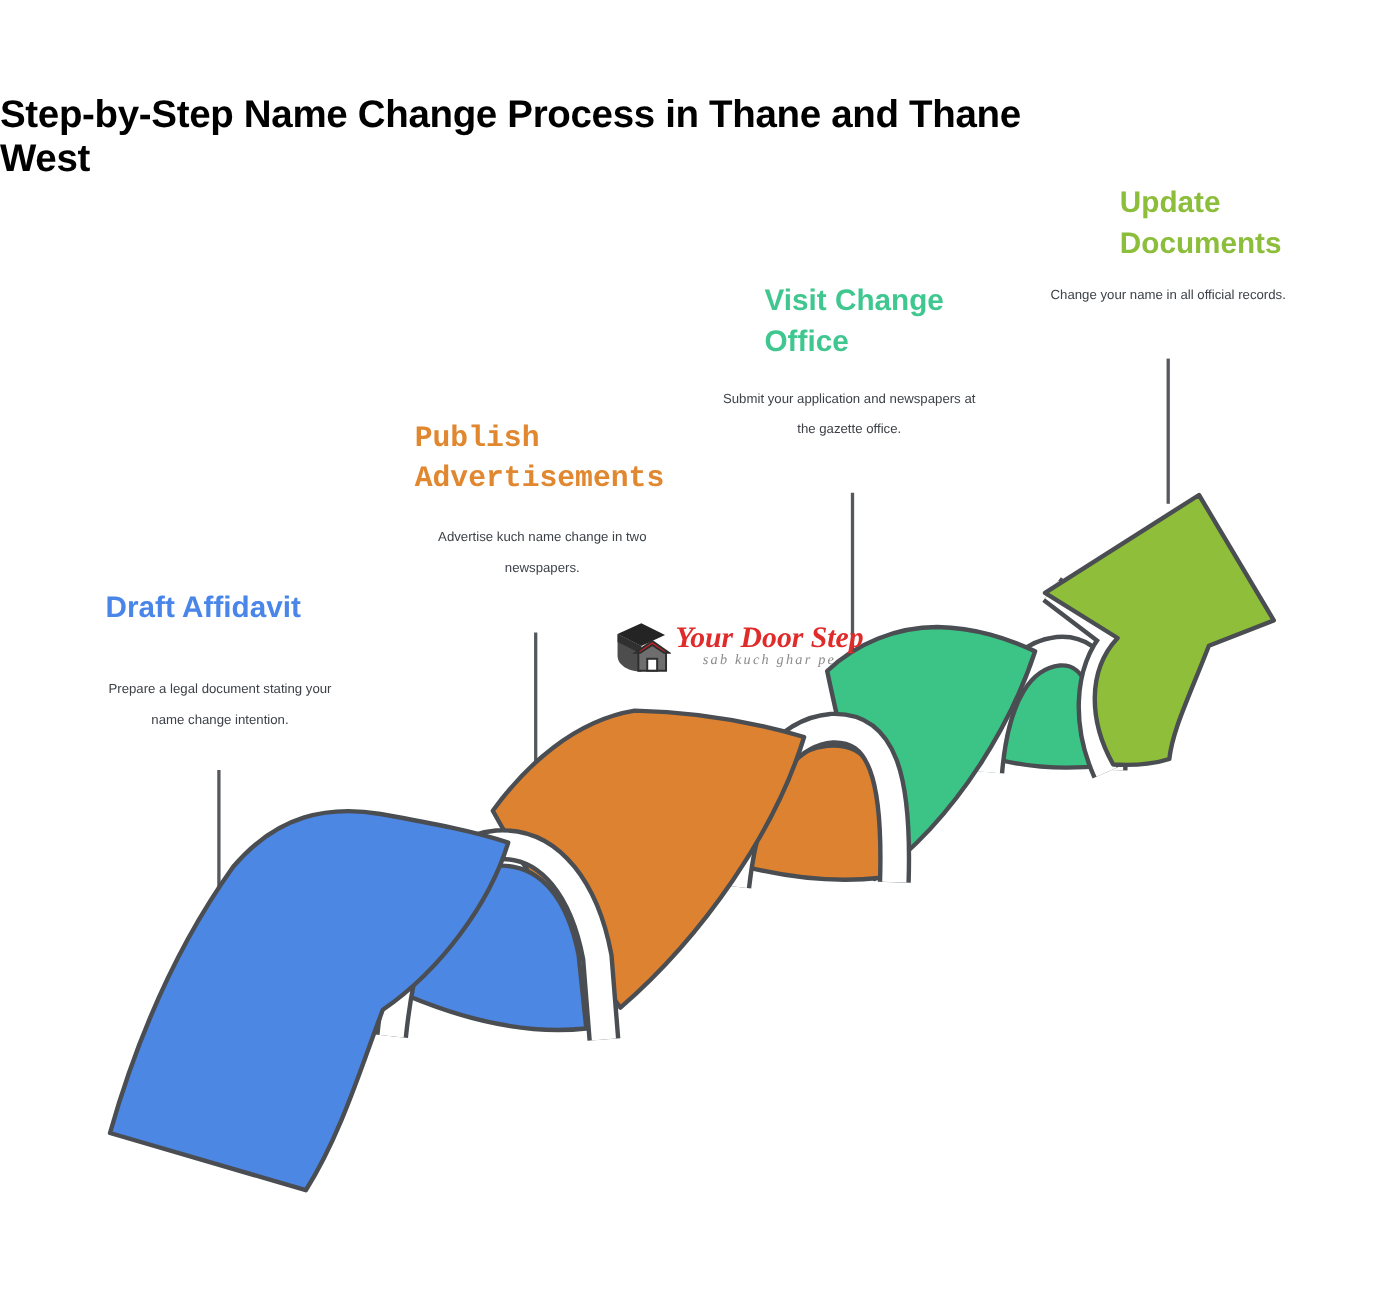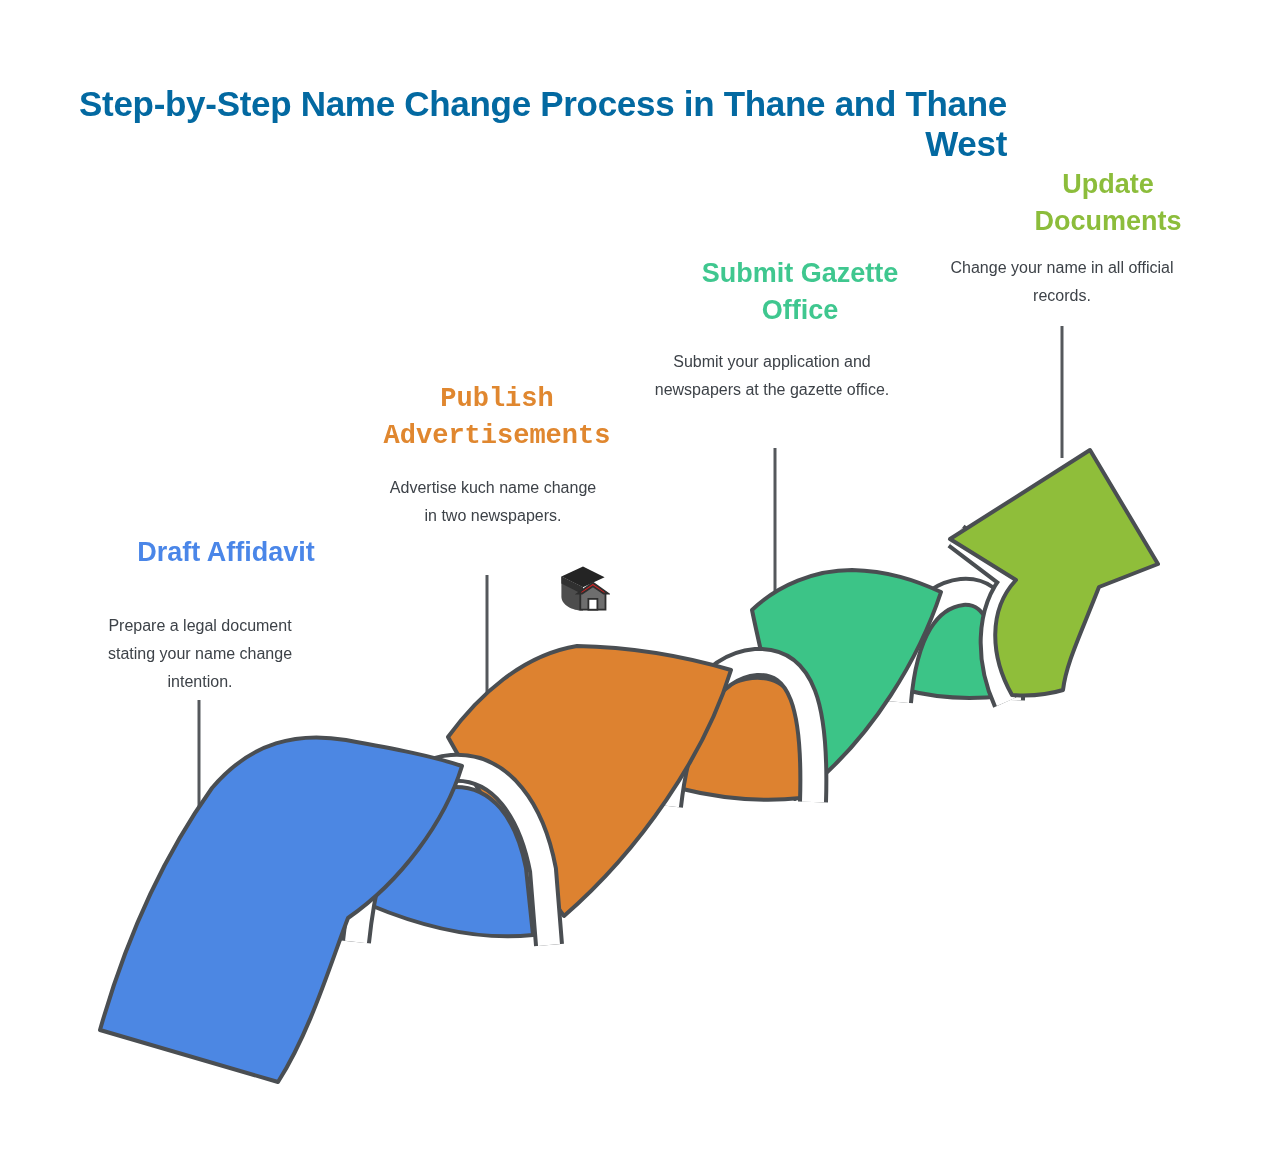--- a/index.html
+++ b/index.html
@@ -2,28 +2,28 @@
 <html><head>
 <meta charset="utf-8">
 <style>
   html,body{margin:0;padding:0;}
   body{
     width:1263px;height:1173px;position:relative;background:#ffffff;
     font-family:"Liberation Sans", sans-serif;overflow:hidden;
   }
   .abs{position:absolute;}
   .page-title{
-    left:0;top:84px;width:1007px;text-align:right;
-    font-size:35px;font-weight:bold;letter-spacing:-0.3px;color:#0369a1;
+    left:0;top:84px;width:1007px;text-align:left;
+    font-size:35px;font-weight:bold;letter-spacing:-0.3px;color:#000000;
   }
   .step-heading{
-    text-align:center;font-size:27px;font-weight:bold;line-height:37px;
+    font-size:27px;font-weight:bold;line-height:37px;
   }
   .step-desc{
-    text-align:center;font-size:16px;line-height:28px;color:#3d4248;
+    text-align:center;font-size:12px;line-height:28px;color:#3d4248;
   }
   
   .h1{left:96px;top:534px;width:260px;}
   .d1{left:90px;top:612px;width:220px;}
   .h2{left:377px;top:381px;width:240px;}
   .d2{left:388px;top:474px;width:210px;}
   .h3{left:695px;top:255px;width:210px;}
   .d3{left:652px;top:348px;width:240px;}
   .h4{left:1018px;top:166px;width:180px;}
   .d4{left:937px;top:254px;width:250px;}
@@ -74,28 +74,32 @@
   <path fill="none" stroke="#ffffff" stroke-width="22" d="M356,942 C368,826 404,772 452,768 C502,765 532,812 543,870 L549,945"></path>
   <path stroke-width="4" stroke-linejoin="round" d="M100,1030 C125,942 162,858 212,788 C252,741 298,732 346,740 C396,749 432,756 462,766 C445,822 400,882 348,918 C330,965 310,1032 278,1082 Z" fill="#4c87e3" stroke="#4a4e52"></path>
 </svg>
 
 <div class="abs step-heading h1" style="color: rgb(74, 134, 232);">Draft Affidavit</div>
 <div class="abs step-desc d1">Prepare a legal document stating your name change intention.</div>
 
 <div class="abs step-heading h2" style="color: rgb(224, 135, 47); font-family: Liberation Mono, monospace;">Publish Advertisements</div>
 <div class="abs step-desc d2">Advertise kuch name change in two newspapers.</div>
 
-<div class="abs step-heading h3" style="color: rgb(63, 199, 143);">Submit Gazette Office</div>
+<div class="abs step-heading h3" style="color: rgb(63, 199, 143);">Visit Change Office</div>
 <div class="abs step-desc d3">Submit your application and newspapers at the gazette office.</div>
 
 <div class="abs step-heading h4" style="color: rgb(140, 189, 59);">Update Documents</div>
 <div class="abs step-desc d4">Change your name in all official records.</div>
 
 <div class="abs logo">
   <svg class="logo-icon" viewBox="0 0 60 60" xmlns="http://www.w3.org/2000/svg">
     <polygon points="6,16 30,5 54,17 30,28" fill="#242424"></polygon>
     <path d="M6,16 L30,28 L30,54 C18,54 6,48 6,38 Z" fill="#4d4d4d"></path>
     <path d="M6,16 L30,28 L30,36 L6,24 Z" fill="#303030"></path>
     <polygon points="27,34 41,25 55,34 55,53 27,53" fill="#6e6e6e" stroke="#2e2e2e" stroke-width="2"></polygon>
     <polygon points="24,35 41,23 58,35 53,35 41,27 29,35" stroke="#2e2e2e" stroke-width="2" fill="#d42222"></polygon>
     <rect x="36" y="41" width="10" height="12" fill="#ffffff" stroke="#2e2e2e" stroke-width="2"></rect>
   </svg>
+  <div class="logo-textwrap">
+    <div class="logo-name" style="color: rgb(224, 43, 43);">Your Door Step</div>
+    <div class="logo-tagline" style="color: rgb(139, 139, 139);">sab kuch ghar pe</div>
+  </div>
 </div>
 
 </body></html>

